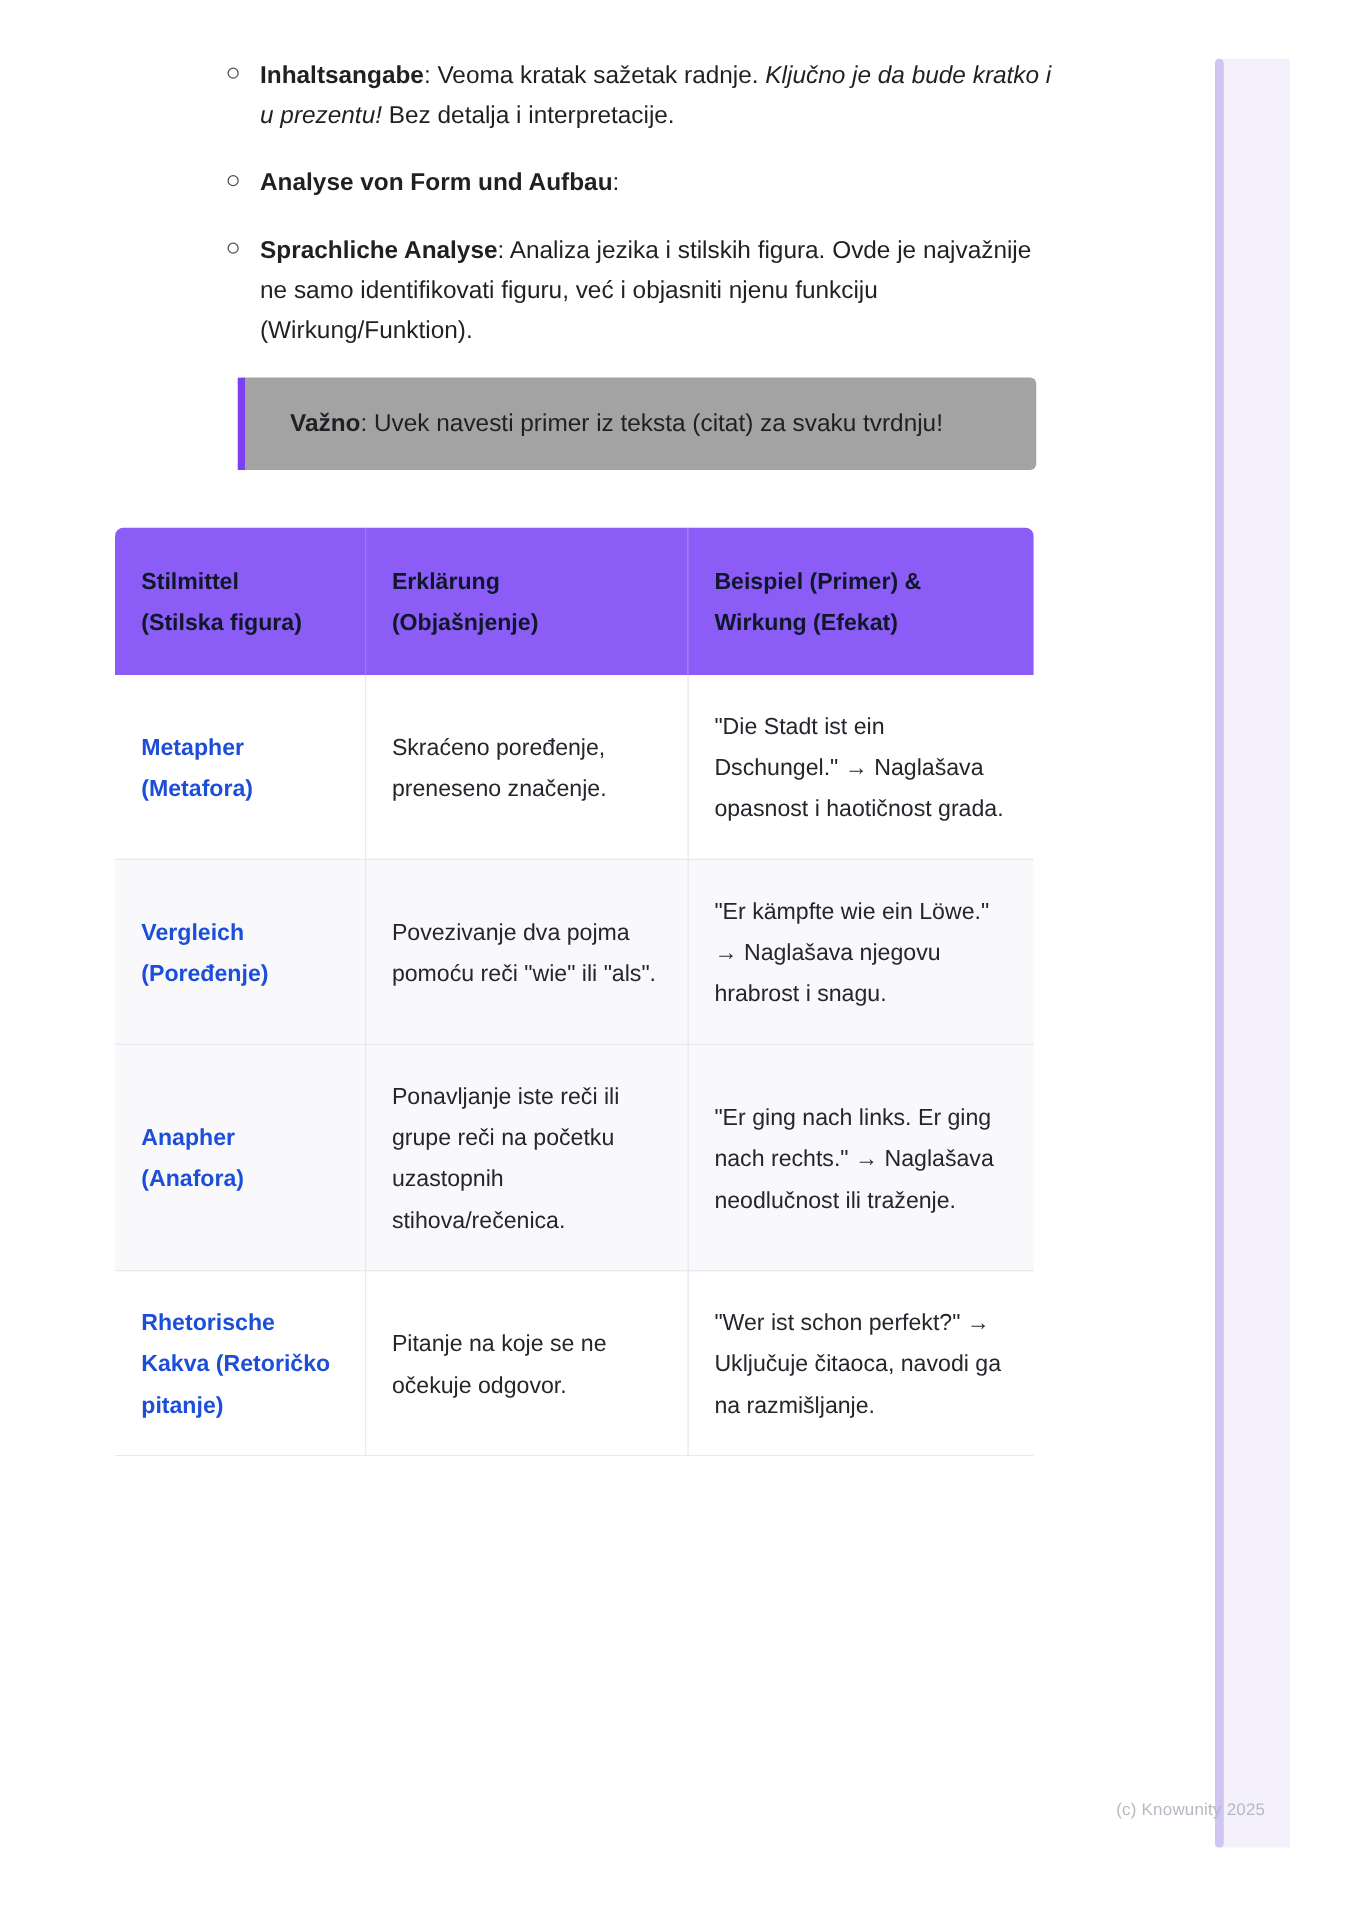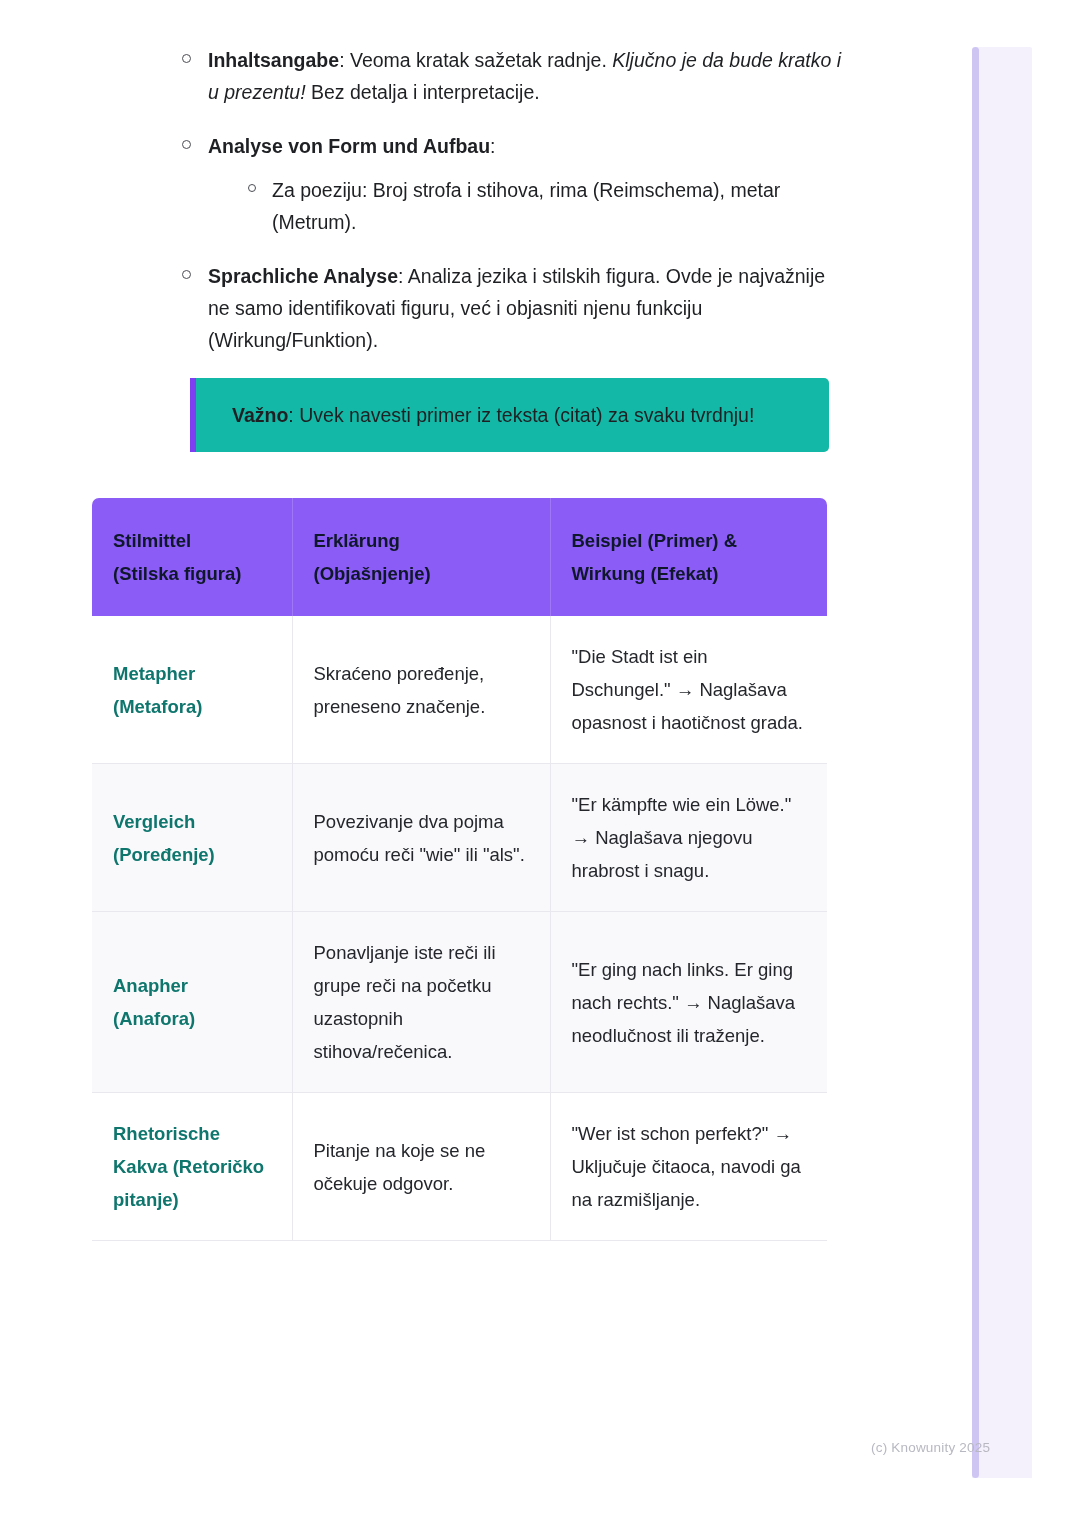--- a/index.html
+++ b/index.html
@@ -86,21 +86,21 @@
     height: 8px;
     border-width: 1.5px;
   }
   .b { font-weight: bold; }
   .i { font-style: italic; }
 
   
   #callout {
     margin: 8px 0 0 190px;
     width: 639px;
-    background: #14b8a6;
+    background: #a3a3a3;
     border-left: 6px solid #7e3ff2;
     border-top-right-radius: 5px;
     border-bottom-right-radius: 5px;
     padding: 22px 24px 22px 36px;
     font-size: 19.5px;
     line-height: 30px;
   }
 
   
   #table-wrap {
@@ -137,26 +137,26 @@
     color: #24262b;
     vertical-align: middle;
     padding: 24px 22px 24px 21px;
     border-right: 1px solid #e8e8ee;
     border-bottom: 1px solid #e8e8ee;
     word-wrap: break-word;
   }
   table.stylistic-table tbody td:last-child { border-right: none; }
   table.stylistic-table tbody tr.odd td { background: #ffffff; }
   table.stylistic-table tbody tr.even td { background: #f9f9fb; }
-  table.stylistic-table tbody td.term { font-weight: bold; color: #0f766e; }
+  table.stylistic-table tbody td.term { font-weight: bold; color: #1d4ed8; }
 
   
   #watermark {
     position: absolute;
-    left: 871px;
+    left: 893px;
     top: 1438px;
     font-size: 13.5px;
     line-height: 20px;
     color: #b8b8c2;
     letter-spacing: 0.2px;
     white-space: nowrap;
   }
 </style>
 </head>
 <body>
@@ -167,24 +167,20 @@
 
     <li class="bullet">
       <span class="marker"></span>
       <span class="b">Inhaltsangabe</span><span>: </span><span>Veoma kratak sažetak radnje. </span><span class="i">Ključno je da bude kratko i u prezentu!</span><span> Bez detalja i interpretacije.</span>
     </li>
 
     <li class="bullet">
       <span class="marker"></span>
       <span class="b">Analyse von Form und Aufbau</span><span>:</span>
       <ul class="level2">
-        <li class="bullet">
-          <span class="marker"></span>
-          <span>Za poeziju: Broj strofa i stihova, rima (Reimschema), metar (Metrum).</span>
-        </li>
       </ul>
     </li>
 
     <li class="bullet">
       <span class="marker"></span>
       <span class="b">Sprachliche Analyse</span><span>: </span><span>Analiza jezika i stilskih figura. Ovde je najvažnije ne samo identifikovati figuru, već i objasniti njenu funkciju (Wirkung/Funktion).</span>
     </li>
 
   </ul>
 

